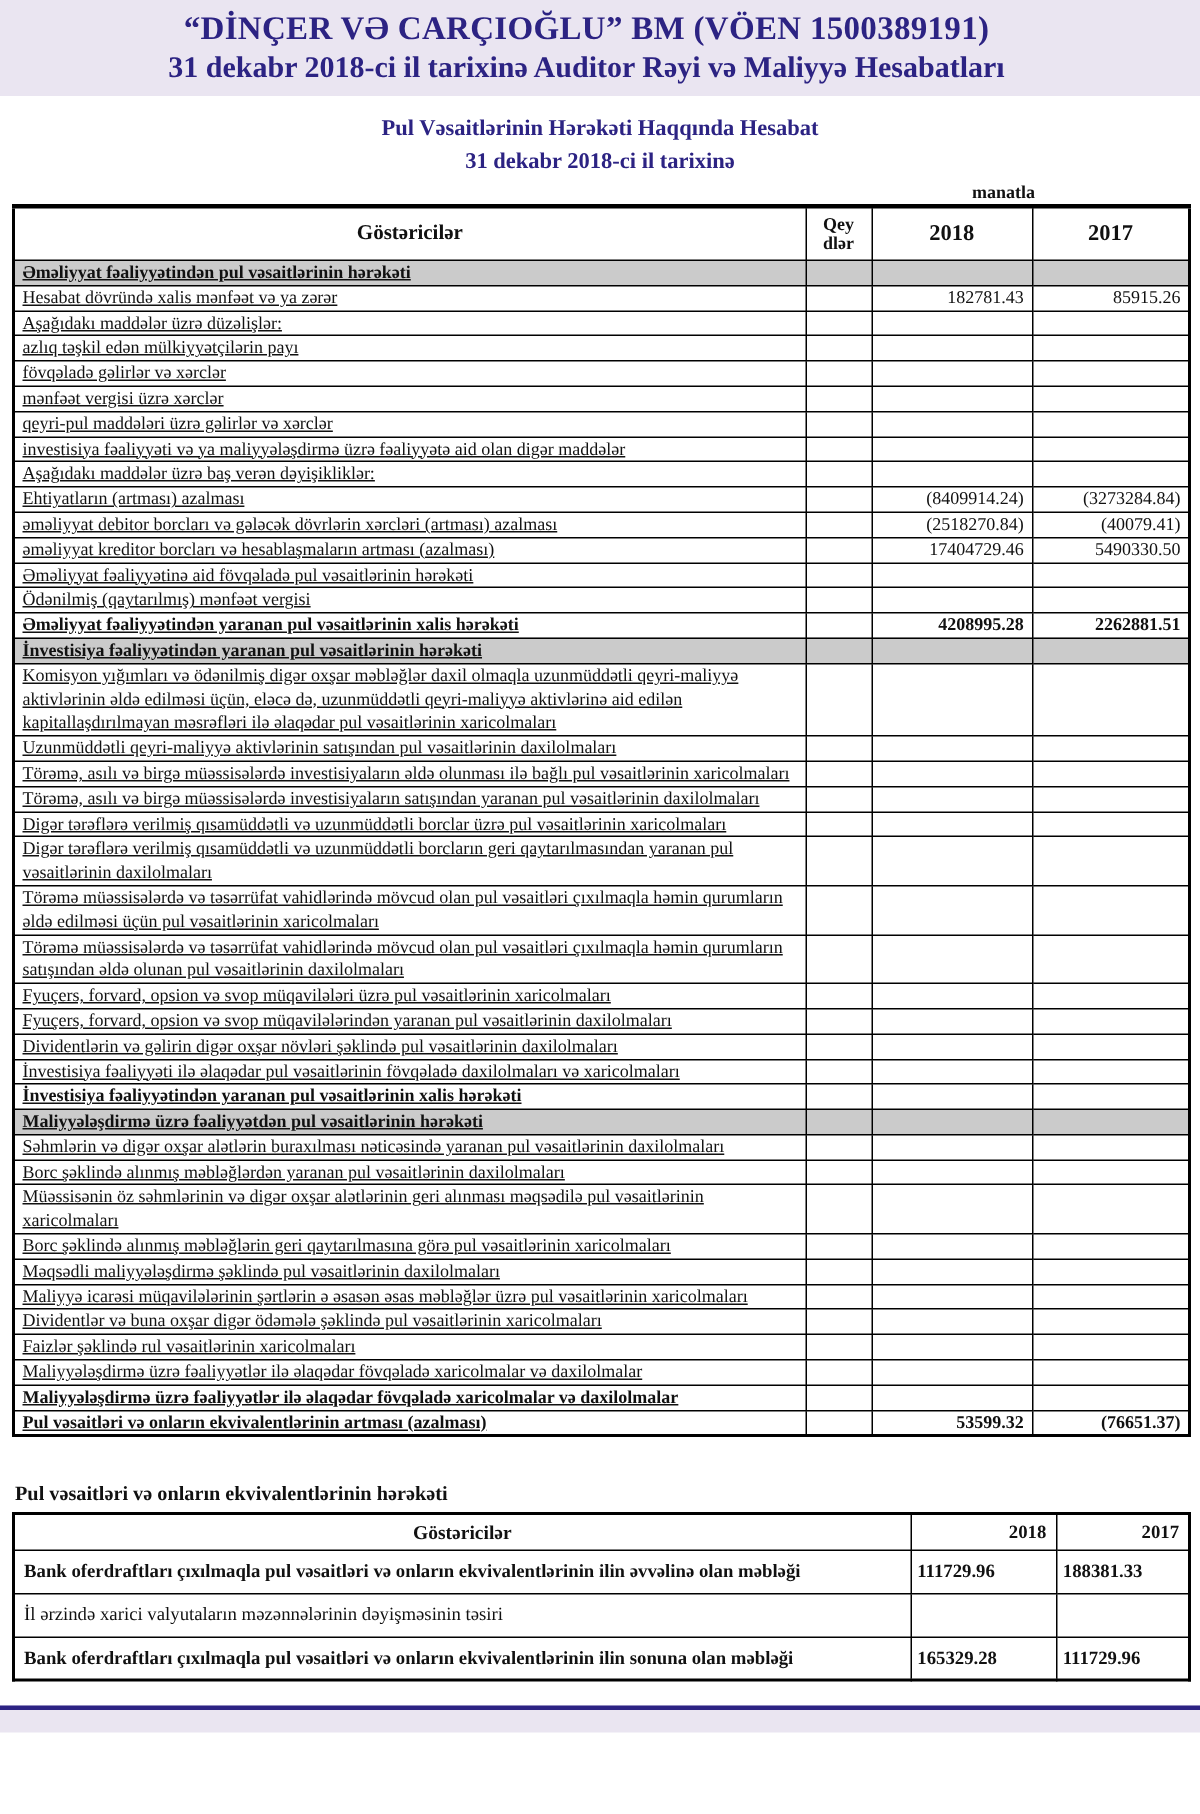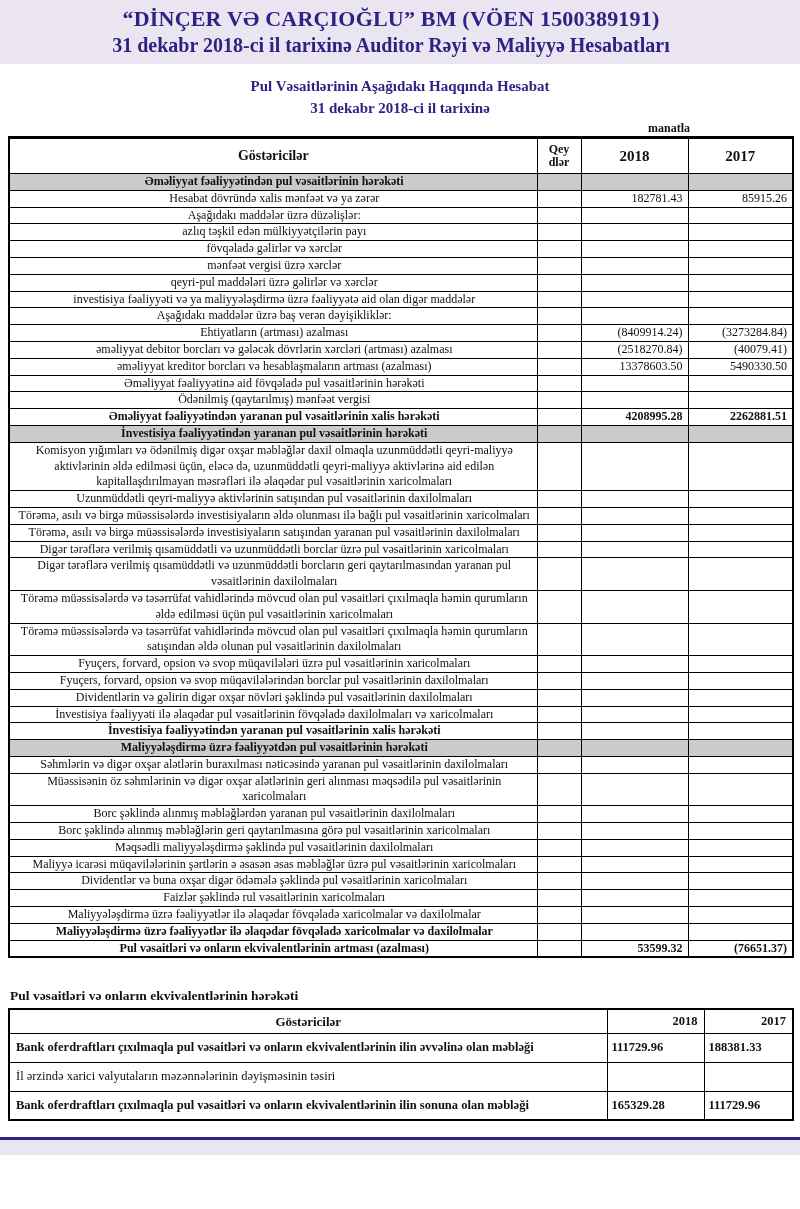--- a/index.html
+++ b/index.html
@@ -39,21 +39,21 @@
   }
   table.main col.c-desc{width:528px;}
   table.main col.c-notes{width:44px;}
   table.main col.c-2018{width:107px;}
   table.main col.c-2017{width:105px;}
   table.main thead th{height:36px;text-align:center;font-weight:700;}
   table.main thead th.h-desc{font-size:14px;}
   table.main thead th.h-notes{font-size:12px;line-height:13px;}
   table.main thead th.h-year{font-size:15px;}
   table.main td{line-height:15.8px;padding:0 3px;}
-  table.main td.desc{padding-left:5px;text-align:center;}
+  table.main td.desc{padding-left:5px;text-align:left;text-decoration:underline;}
   table.main td.num{text-align:right;padding-right:5px;}
   table.main tr.section td{background:var(--section-gray);font-weight:700;}
   table.main tr.total td{font-weight:700;}
   .t2-title{
     margin:30px 8px 4px 10px;font-weight:700;font-size:13.5px;
   }
   table.second{
     width:784px;margin:0 8px;border:2px solid #000;
   }
   table.second th,table.second td{border:1px solid #000;font-size:12.5px;}
@@ -75,21 +75,21 @@
 </head>
 <body>
 
 <div class="page">
 
   <header class="band">
     <div class="t1">“DİNÇER VƏ CARÇIOĞLU” BM (VÖEN 1500389191)</div>
     <div class="t2">31 dekabr 2018-ci il tarixinə Auditor Rəyi və Maliyyə Hesabatları</div>
   </header>
 
-  <div class="subtitle s1">Pul Vəsaitlərinin Aşağıdakı Haqqında Hesabat</div>
+  <div class="subtitle s1">Pul Vəsaitlərinin Hərəkəti Haqqında Hesabat</div>
   <div class="subtitle s2">31 dekabr 2018-ci il tarixinə</div>
 
   <div class="currency">manatla</div>
 
   <table class="main">
     <colgroup>
       <col class="c-desc">
         <col class="c-notes">
         <col class="c-2018">
         <col class="c-2017">
@@ -165,21 +165,21 @@
         </tr>
         <tr class="item">
           <td class="desc">əməliyyat debitor borcları və gələcək dövrlərin xərcləri (artması) azalması</td>
           <td class="notes"></td>
           <td class="num">(2518270.84)</td>
           <td class="num">(40079.41)</td>
         </tr>
         <tr class="item">
           <td class="desc">əməliyyat kreditor borcları və hesablaşmaların artması (azalması)</td>
           <td class="notes"></td>
-          <td class="num">13378603.50</td>
+          <td class="num">17404729.46</td>
           <td class="num">5490330.50</td>
         </tr>
         <tr class="item">
           <td class="desc">Əməliyyat fəaliyyətinə aid fövqəladə pul vəsaitlərinin hərəkəti</td>
           <td class="notes"></td>
           <td class="num"></td>
           <td class="num"></td>
         </tr>
         <tr class="item">
           <td class="desc">Ödənilmiş (qaytarılmış) mənfəət vergisi</td>
@@ -247,21 +247,21 @@
           <td class="num"></td>
           <td class="num"></td>
         </tr>
         <tr class="item">
           <td class="desc">Fyuçers, forvard, opsion və svop müqavilələri üzrə pul vəsaitlərinin xaricolmaları</td>
           <td class="notes"></td>
           <td class="num"></td>
           <td class="num"></td>
         </tr>
         <tr class="item">
-          <td class="desc">Fyuçers, forvard, opsion və svop müqavilələrindən borclar pul vəsaitlərinin daxilolmaları</td>
+          <td class="desc">Fyuçers, forvard, opsion və svop müqavilələrindən yaranan pul vəsaitlərinin daxilolmaları</td>
           <td class="notes"></td>
           <td class="num"></td>
           <td class="num"></td>
         </tr>
         <tr class="item">
           <td class="desc">Dividentlərin və gəlirin digər oxşar növləri şəklində pul vəsaitlərinin daxilolmaları</td>
           <td class="notes"></td>
           <td class="num"></td>
           <td class="num"></td>
         </tr>
@@ -283,27 +283,27 @@
           <td class="num"></td>
           <td class="num"></td>
         </tr>
         <tr class="item">
           <td class="desc">Səhmlərin və digər oxşar alətlərin buraxılması nəticəsində yaranan pul vəsaitlərinin daxilolmaları</td>
           <td class="notes"></td>
           <td class="num"></td>
           <td class="num"></td>
         </tr>
         <tr class="item">
+          <td class="desc">Borc şəklində alınmış məbləğlərdən yaranan pul vəsaitlərinin daxilolmaları</td>
+          <td class="notes"></td>
+          <td class="num"></td>
+          <td class="num"></td>
+        </tr>
+        <tr class="item">
           <td class="desc">Müəssisənin öz səhmlərinin və digər oxşar alətlərinin geri alınması məqsədilə pul vəsaitlərinin xaricolmaları</td>
-          <td class="notes"></td>
-          <td class="num"></td>
-          <td class="num"></td>
-        </tr>
-        <tr class="item">
-          <td class="desc">Borc şəklində alınmış məbləğlərdən yaranan pul vəsaitlərinin daxilolmaları</td>
           <td class="notes"></td>
           <td class="num"></td>
           <td class="num"></td>
         </tr>
         <tr class="item">
           <td class="desc">Borc şəklində alınmış məbləğlərin geri qaytarılmasına görə pul vəsaitlərinin xaricolmaları</td>
           <td class="notes"></td>
           <td class="num"></td>
           <td class="num"></td>
         </tr>

